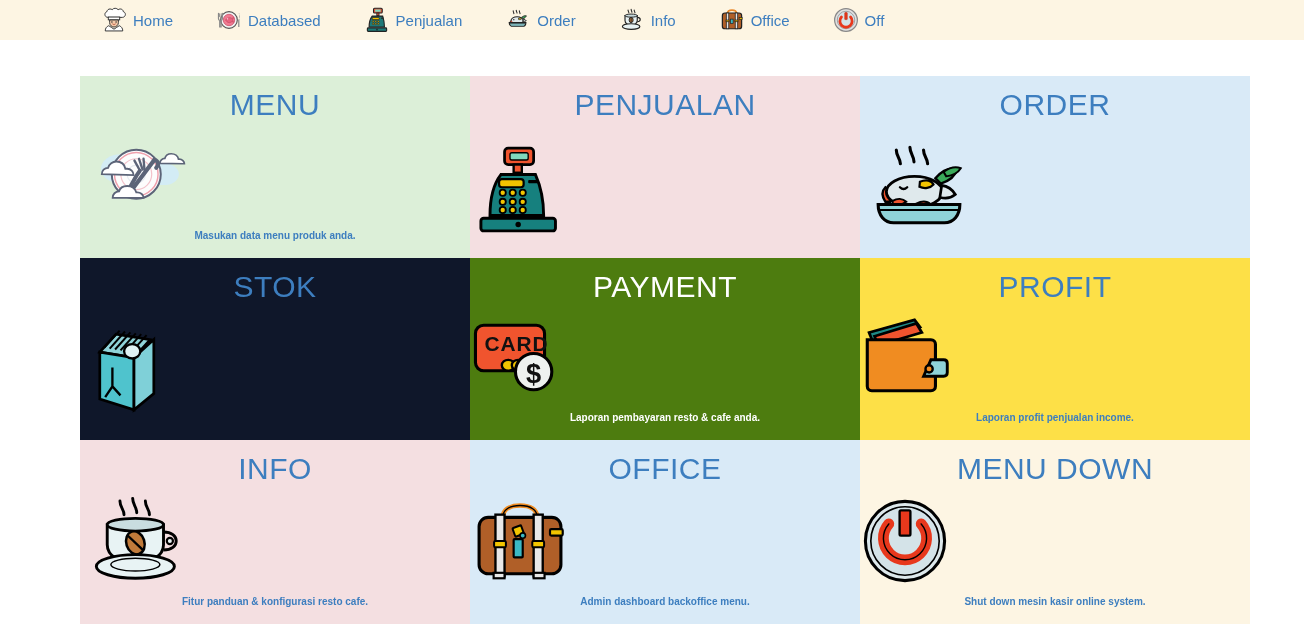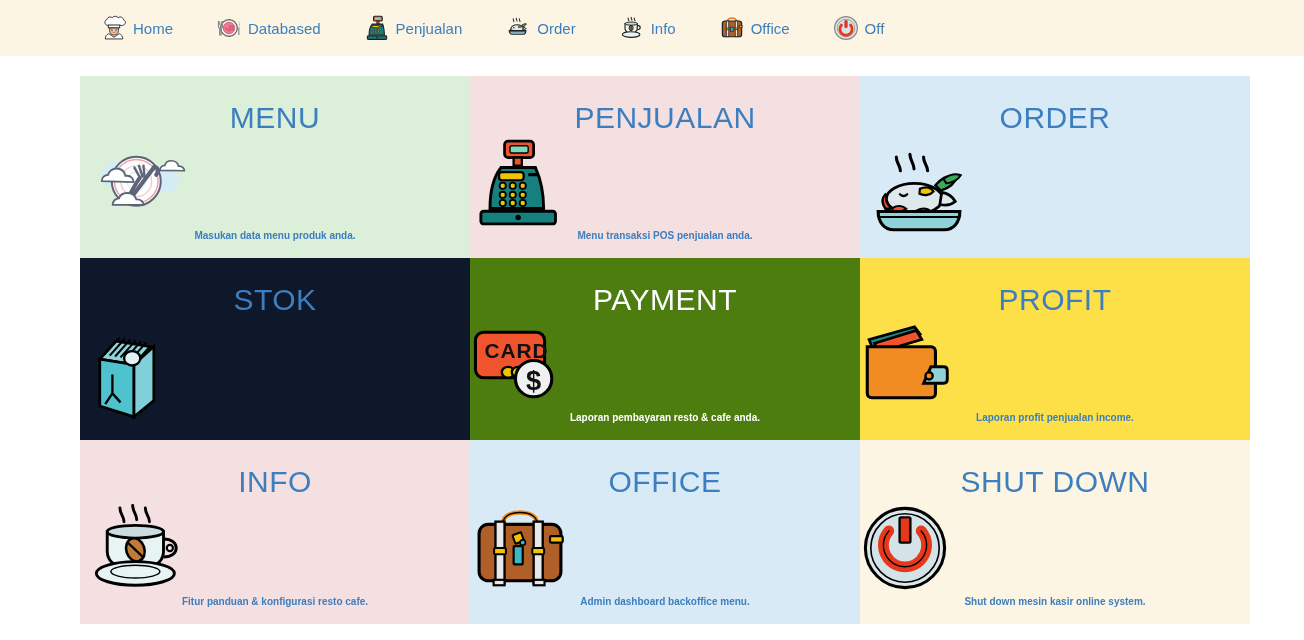--- a/index.html
+++ b/index.html
@@ -5,21 +5,21 @@
   * { box-sizing: border-box; margin: 0; padding: 0; }
   html, body {
     width: 1304px; height: 640px;
     background: #ffffff;
     font-family: "Liberation Sans", sans-serif;
     overflow: hidden;
   }
 
   
   #topnav {
-    width: 1304px; height: 56px;
+    width: 1304px; height: 40px;
     background: #fdf5e3;
     display: flex; align-items: center;
     padding-left: 100px;
     gap: 0px;
   }
   .nav-item {
     display: flex; align-items: center;
     gap: 5px;
     margin-right: 42px;
     cursor: pointer;
@@ -49,21 +49,21 @@
     display: flex; flex-direction: column;
     align-items: center;
     cursor: pointer;
     overflow: hidden;
   }
   .cell-title {
     font-size: 30px;
     font-weight: 400;
     color: #3d7ebf;
     letter-spacing: 0.5px;
-    margin-top: 27px;
+    margin-top: 14px;
     line-height: 1;
   }
   .cell-art {
     flex: 1;
     display: flex; align-items: center; justify-content: flex-start;
     width: 100%;
     margin-top: 2px;
   }
   .cell-art svg { display: block; }
   .cell-desc {
@@ -243,21 +243,20 @@
             <circle cx="47" cy="63" r="3.4"></circle>
             <circle cx="58" cy="63" r="3.4"></circle>
           <circle cx="36" cy="72" r="3.4"></circle>
             <circle cx="47" cy="72" r="3.4"></circle>
             <circle cx="58" cy="72" r="3.4"></circle>
         </g>
         <rect x="12" y="81" width="82" height="14" rx="3" fill="#16807e" stroke="#000" stroke-width="3.2"></rect>
         <circle cx="53" cy="88" r="3" fill="#000"></circle>
       </svg>
     </div>
-    <div class="cell-desc">Menu transaksi POS penjualan anda.</div>
   </div>
 
   <div class="cell" style="background:#d9eaf7">
     <div class="cell-title">ORDER</div>
     <div class="cell-art">
       <svg viewBox="0 0 130 100" width="118" height="92">
         <g stroke="#000" stroke-width="3.4" fill="none" stroke-linecap="round">
           <path d="M40 6c0 7 4.5 9 4.5 15"></path>
           <path d="M55 3c0 7 4.5 9.5 4.5 16"></path>
           <path d="M70 6c0 7 4.5 9 4.5 15"></path>
@@ -368,21 +367,21 @@
         <circle cx="58" cy="44" r="3" fill="#3bb8c4" stroke="#000" stroke-width="1.8"></circle>
         <rect x="88" y="37" width="14" height="7" rx="1.5" fill="#f2c400" stroke="#000" stroke-width="2.4"></rect>
         <rect x="26" y="85" width="12" height="6" fill="#e8e8e8" stroke="#000" stroke-width="2.4"></rect>
         <rect x="70" y="85" width="12" height="6" fill="#e8e8e8" stroke="#000" stroke-width="2.4"></rect>
       </svg>
     </div>
     <div class="cell-desc">Admin dashboard backoffice menu.</div>
   </div>
 
   <div class="cell" style="background:#fdf5e3">
-    <div class="cell-title">SHUT DOWN</div>
+    <div class="cell-title">MENU DOWN</div>
     <div class="cell-art">
       <svg viewBox="0 0 100 100" width="90" height="92">
         <circle cx="50" cy="50" r="44" fill="#dde8eb" stroke="#000" stroke-width="3.4"></circle>
         <circle cx="50" cy="50" r="38" fill="#d4e3e8" stroke="#000" stroke-width="1.8"></circle>
         <path d="M32 31a24 24 0 1 0 36 0" fill="none" stroke="#e8381c" stroke-width="12" stroke-linecap="round"></path>
         <path d="M32 31a24 24 0 1 0 36 0" fill="none" stroke="#000" stroke-width="1.6" stroke-linecap="round"></path>
         <rect x="44" y="16" width="12" height="28" rx="1.5" fill="#e8381c" stroke="#000" stroke-width="2.6"></rect>
       </svg>
     </div>
     <div class="cell-desc">Shut down mesin kasir online system.</div>

